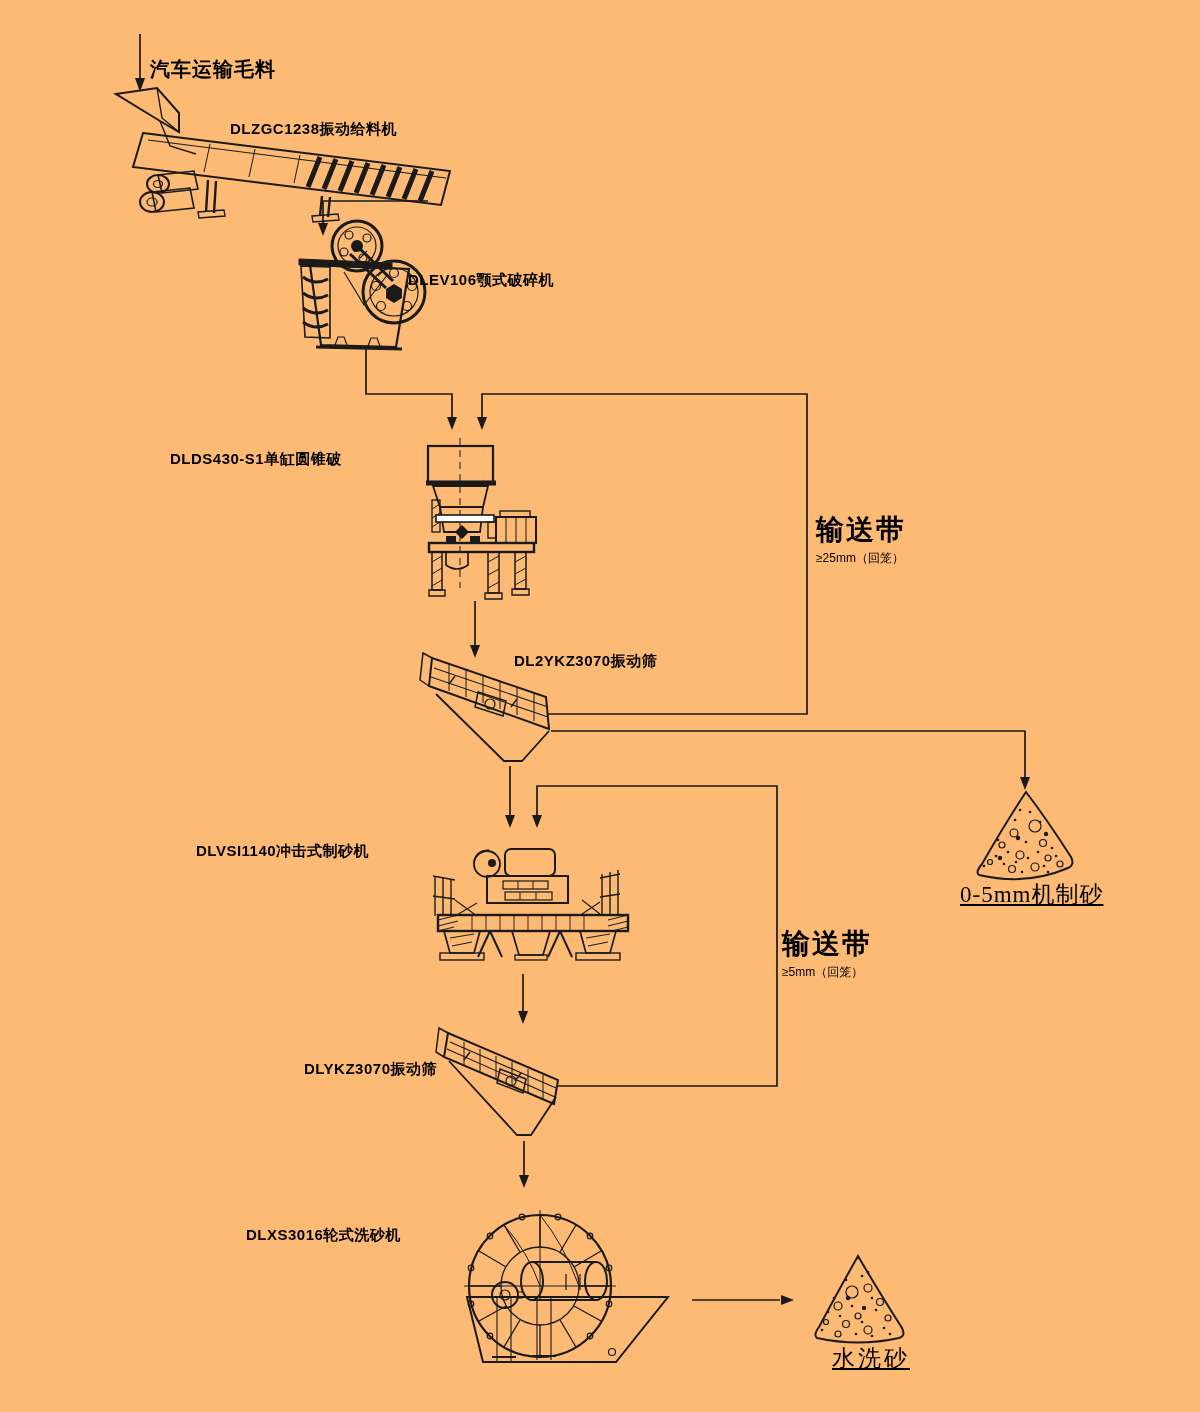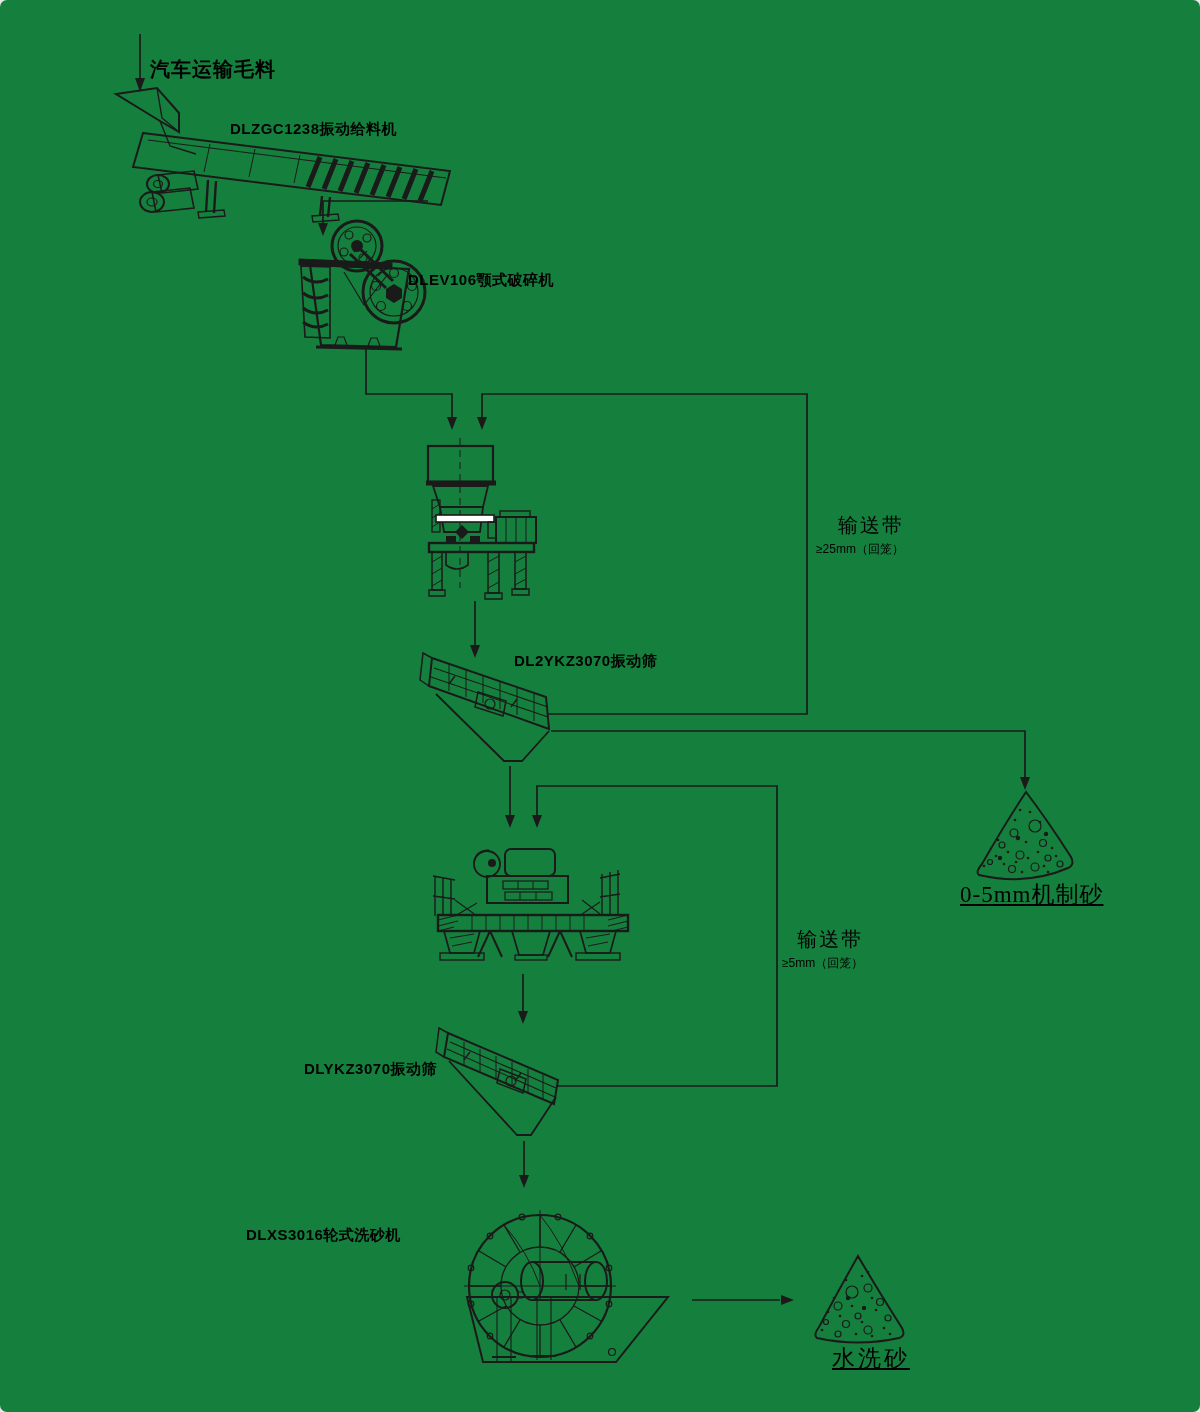--- a/index.html
+++ b/index.html
@@ -1,24 +1,24 @@
 <!DOCTYPE html>
 <html><head>
 <meta charset="utf-8">
 <style>
   html,body{margin:0;padding:0;background:#e8e8e8;}
   #stage{
-    position:relative;width:1200px;height:1412px;background:#15803d;
-    overflow:hidden;font-family:"Liberation Sans",sans-serif;color:#000;border-radius:7px;
+    position:relative;width:1200px;height:1412px;background:#fdba74;
+    overflow:hidden;font-family:"Liberation Sans",sans-serif;color:#000;
   }
   #art{position:absolute;left:0;top:0;width:1200px;height:1412px;}
   .lbl{position:absolute;white-space:nowrap;color:#000;line-height:1.15;}
   .machine-lbl{font-family:"Liberation Sans",sans-serif;font-weight:700;font-size:15px;letter-spacing:0.5px;}
   .input-lbl{font-family:"Liberation Serif",serif;font-weight:700;font-size:20px;letter-spacing:1px;}
-  .belt-lbl .belt-title{font-family:"Liberation Serif",serif;font-weight:400;font-size:20px;letter-spacing:2px;display:block;text-align:right;}
+  .belt-lbl .belt-title{font-family:"Liberation Serif",serif;font-weight:700;font-size:28px;letter-spacing:2px;display:block;}
   .belt-lbl .belt-note{font-family:"Liberation Sans",sans-serif;font-weight:400;font-size:12px;display:block;margin-top:6px;}
   .pile-lbl{font-family:"Liberation Serif",serif;font-weight:400;font-size:23px;letter-spacing:1px;text-decoration:underline;}
 </style>
 </head>
 <body>
 
 <div id="stage">
 
   <svg id="art" viewBox="0 0 1200 1412" xmlns="http://www.w3.org/2000/svg">
 
@@ -267,28 +267,30 @@
       </g>
     </g>
   </svg>
 
   <div class="lbl input-lbl" style="left:150px;top:58px;">汽车运输毛料</div>
 
   <div class="lbl machine-lbl" style="left:230px;top:120px;">DLZGC1238振动给料机</div>
 
   <div class="lbl machine-lbl" style="left:408px;top:232px;margin-top:39px;">DLEV106颚式破碎机</div>
 
+  <div class="lbl machine-lbl" style="left:170px;top:450px;">DLDS430-S1单缸圆锥破</div>
 
   <div class="lbl machine-lbl" style="left:514px;top:652px;">DL2YKZ3070振动筛</div>
 
   <div class="lbl belt-lbl" style="left:816px;top:514px;">
     <span class="belt-title">输送带</span>
     <span class="belt-note">≥25mm（回笼）</span>
   </div>
 
+  <div class="lbl machine-lbl" style="left:196px;top:842px;">DLVSI1140冲击式制砂机</div>
 
   <div class="lbl pile-lbl" style="left:960px;top:882px;width:140px;text-align:center;">0-5mm机制砂</div>
 
   <div class="lbl belt-lbl" style="left:782px;top:928px;">
     <span class="belt-title">输送带</span>
     <span class="belt-note">≥5mm（回笼）</span>
   </div>
 
   <div class="lbl machine-lbl" style="left:264px;top:1060px;margin-left:40px;">DLYKZ3070振动筛</div>
 

